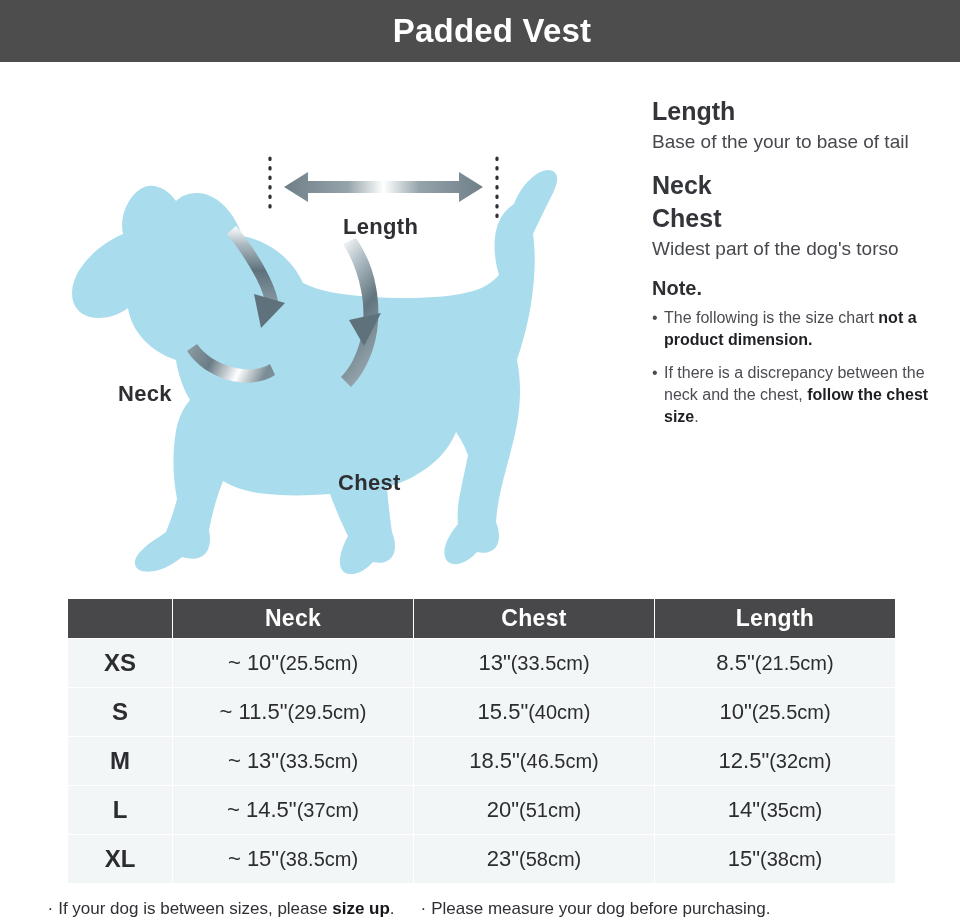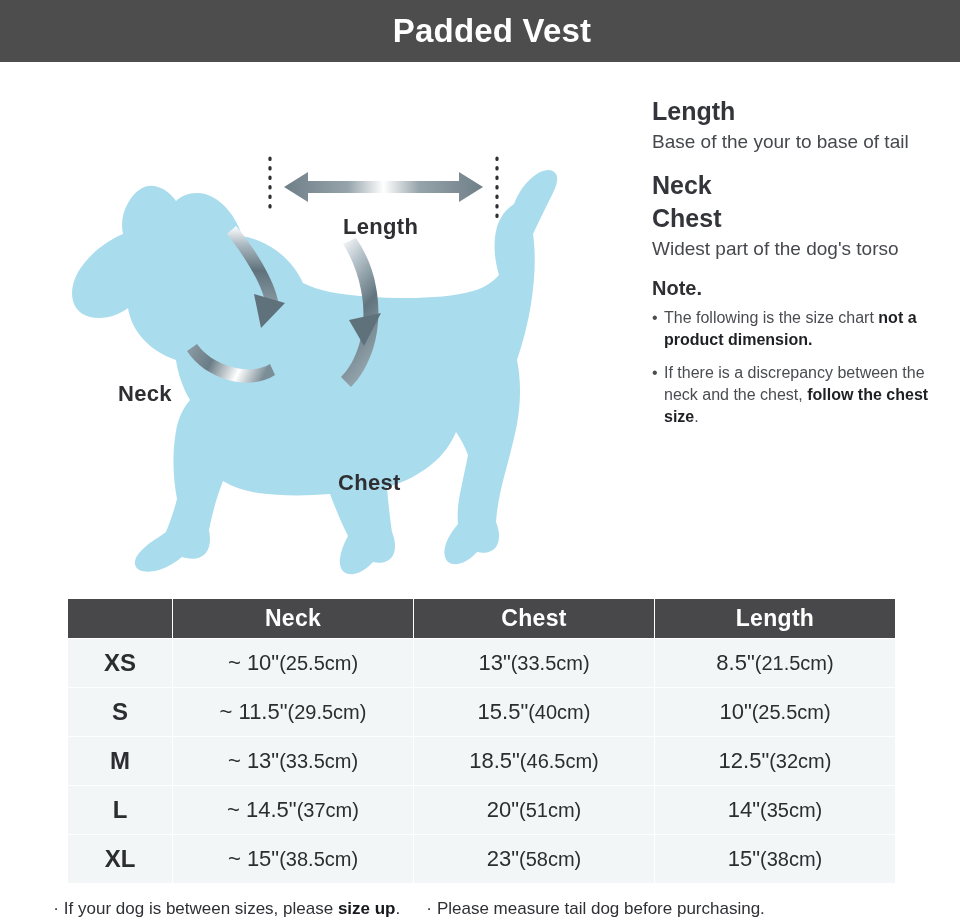--- a/index.html
+++ b/index.html
@@ -392,15 +392,15 @@
       <td><span class="val-in">15"</span><span class="val-cm">(38cm)</span></td>
     </tr>
   </tbody>
 </table>
 
 <div class="footer">
   <div class="footer-item">
     <span class="dot">·</span><span>If your dog is between sizes, please </span><b>size up</b><span>.</span>
   </div>
   <div class="footer-item">
-    <span class="dot">·</span><span>Please measure tail dog before purchasing.</span>
+    <span class="dot">·</span><span>Please measure your dog before purchasing.</span>
   </div>
 </div>
 
 </body></html>

